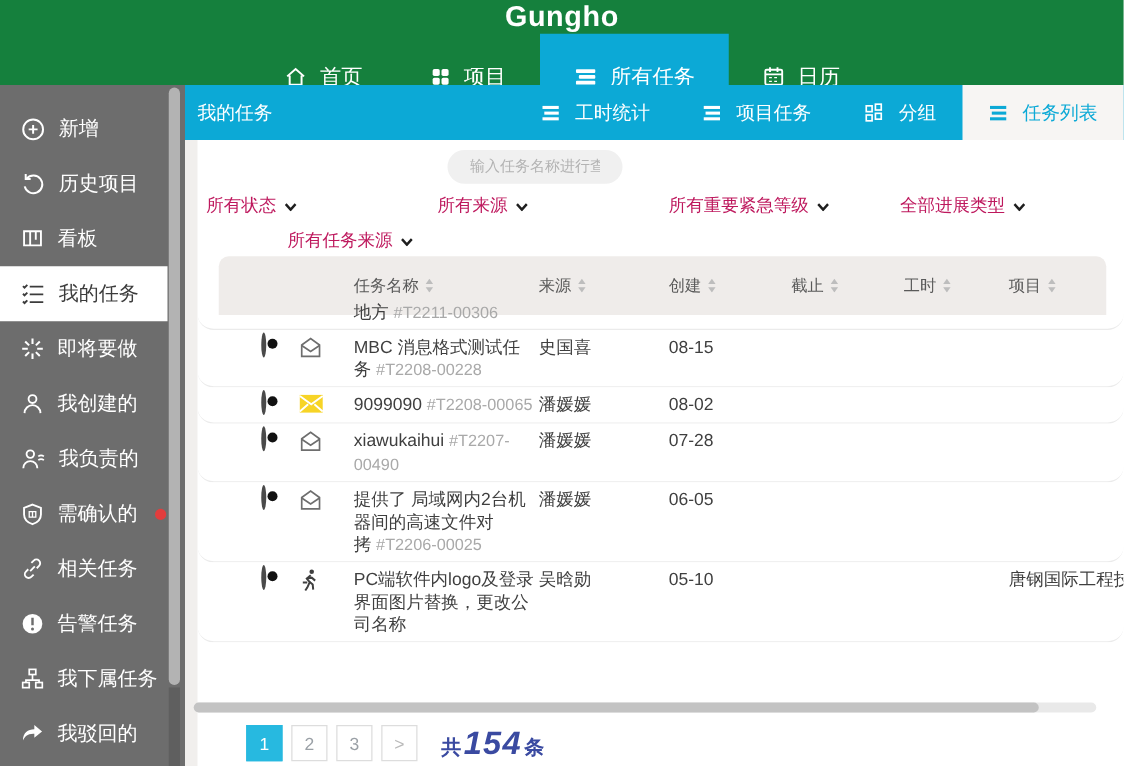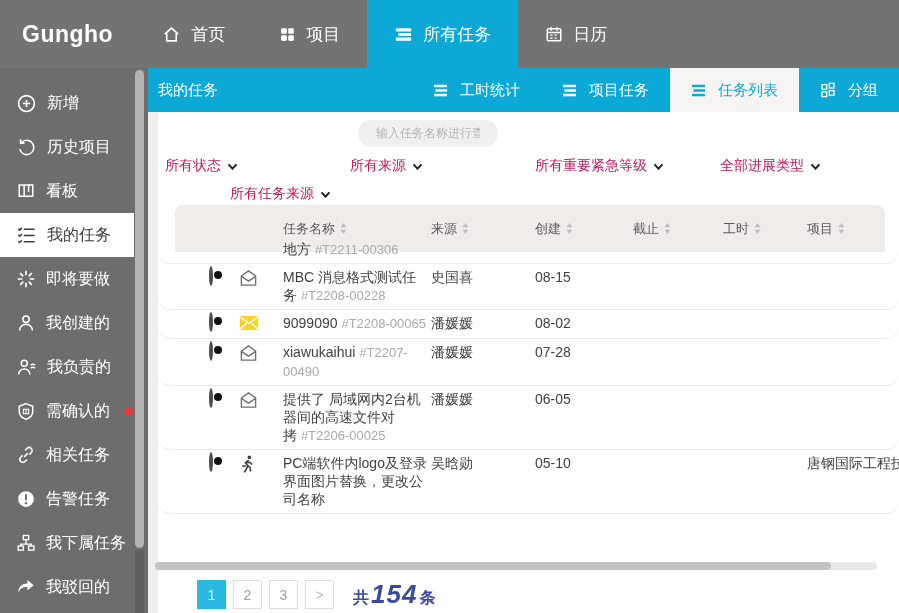--- a/index.html
+++ b/index.html
@@ -1,22 +1,22 @@
 <!DOCTYPE html>
 <html><head>
 <meta charset="utf-8">
 <style>
   html,body{margin:0;padding:0;width:899px;height:613px;overflow:hidden;
     font-family:"Liberation Sans","DejaVu Sans",sans-serif;background:#fff;position:relative;}
   svg{display:block}
   .icon{display:inline-flex;align-items:center;justify-content:center}
 
   
-  .topbar{position:absolute;left:0;top:0;width:899px;height:68px;background:#737373;
-    display:flex;align-items:center;z-index:5;}
+  .topbar{position:absolute;left:0;top:0;width:899px;height:68px;background:#15803d;
+    display:flex;align-items:center;z-index:5;flex-direction:column;}
   .logo{display:flex;align-items:center;gap:9px;padding:0 22px 0 13px;color:#fff;
     font-weight:bold;font-size:23px;letter-spacing:.5px;}
   .nav-item{height:68px;display:flex;align-items:center;gap:10px;padding:0 27px;
     color:#fff;font-size:17px;cursor:pointer;}
   .nav-item.active{background:#0ca9d6;}
   .add-btn{margin-left:auto;margin-right:56px;cursor:pointer;}
 
   
   .sidebar{position:absolute;left:0;top:68px;width:148px;height:545px;background:#6d6d6d;z-index:4;}
   .side-items{padding-top:13px;}
@@ -282,44 +282,44 @@
           <svg width="15" height="13" viewBox="0 0 20 18">
             <g fill="currentColor">
               <rect x="1" y="1" width="18" height="3.4"></rect>
               <rect x="3" y="7.3" width="16" height="3.4"></rect>
               <rect x="1" y="13.6" width="18" height="3.4"></rect>
             </g>
           </svg>
         </span>
         <span>项目任务</span>
       </div>
-      <div class="subtab active">
-        <span class="icon">
-          <svg width="15" height="13" viewBox="0 0 20 18">
-            <g fill="currentColor">
-              <rect x="1" y="1" width="18" height="3.4"></rect>
-              <rect x="3" y="7.3" width="16" height="3.4"></rect>
-              <rect x="1" y="13.6" width="18" height="3.4"></rect>
-            </g>
-          </svg>
-        </span>
-        <span>任务列表</span>
-      </div>
       <div class="subtab">
         <span class="icon">
           <svg width="16" height="16" viewBox="0 0 24 24">
             <g fill="none" stroke="currentColor" stroke-width="2">
               <rect x="3" y="4" width="7" height="7"></rect>
               <rect x="14" y="2" width="7" height="7"></rect>
               <rect x="3" y="15" width="7" height="7"></rect>
               <rect x="14" y="13" width="7" height="7"></rect>
             </g>
           </svg>
         </span>
         <span>分组</span>
+      </div>
+      <div class="subtab active">
+        <span class="icon">
+          <svg width="15" height="13" viewBox="0 0 20 18">
+            <g fill="currentColor">
+              <rect x="1" y="1" width="18" height="3.4"></rect>
+              <rect x="3" y="7.3" width="16" height="3.4"></rect>
+              <rect x="1" y="13.6" width="18" height="3.4"></rect>
+            </g>
+          </svg>
+        </span>
+        <span>任务列表</span>
       </div>
     </div>
 </div>
 
 <div class="content">
   <div class="gutter"></div>
 
   <div class="search-pill">
     <span class="icon"></span>
     <span class="search-ph">输入任务名称进行查询</span>

